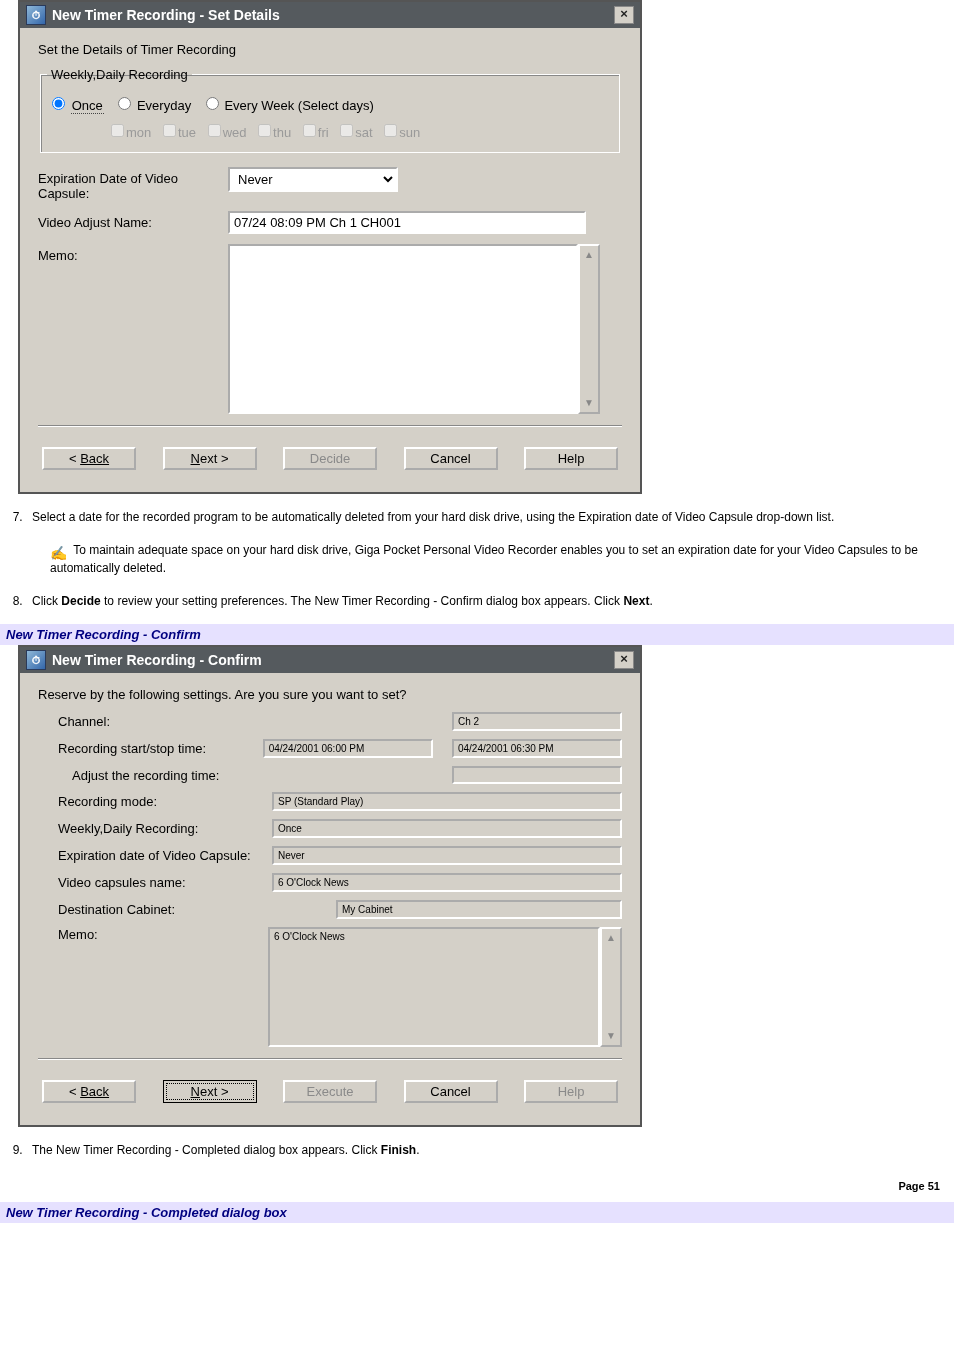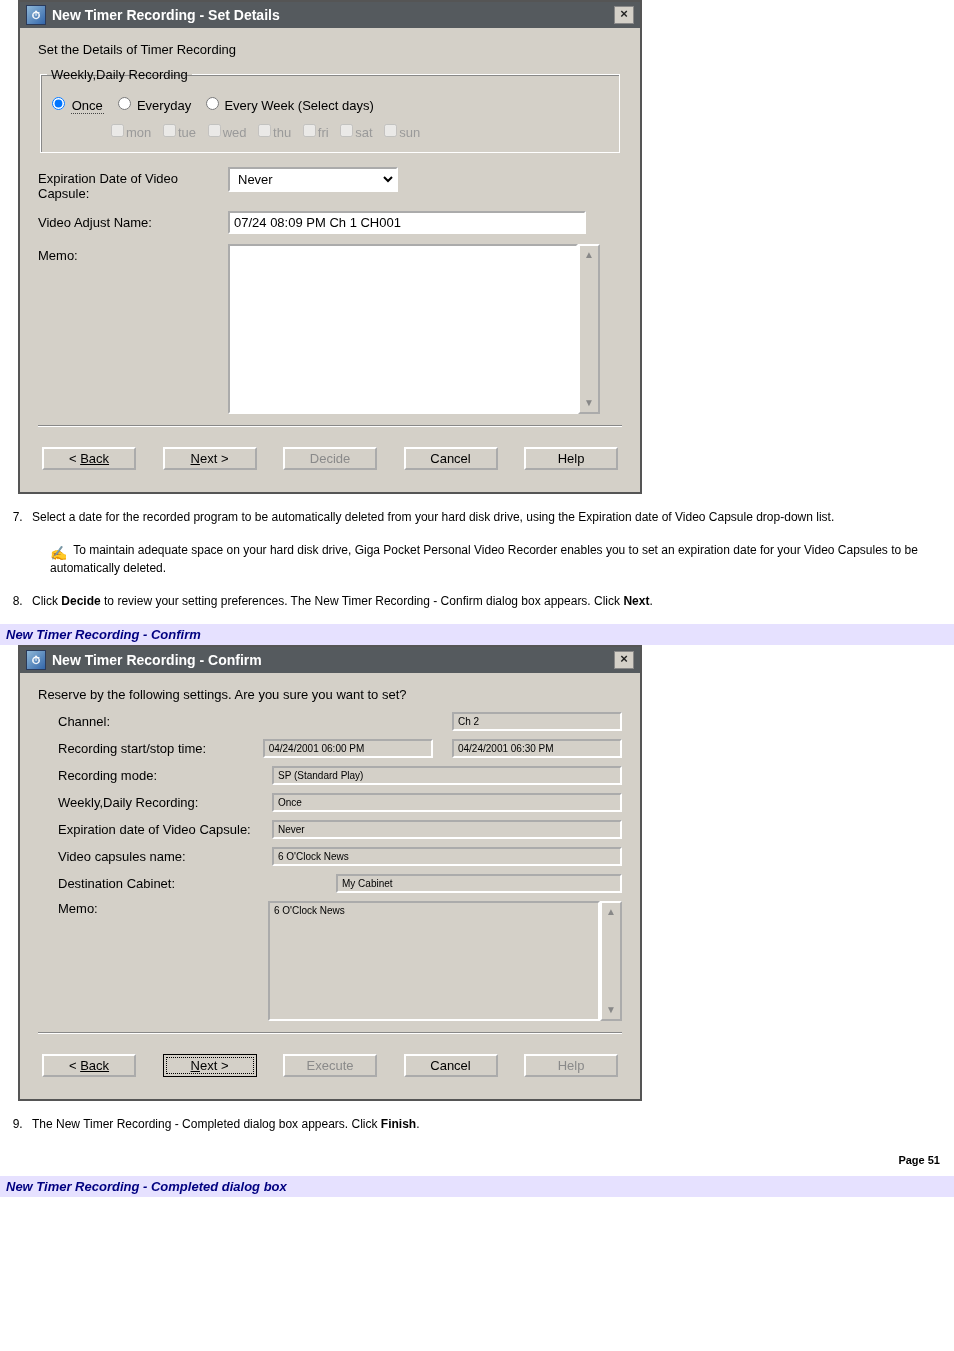--- a/index.html
+++ b/index.html
@@ -294,20 +294,24 @@
       <div class="lbl2">Channel:</div>
       <span class="sunken-ro" style="width:170px;">Ch 2</span>
     </div>
     <div class="val-row">
       <div class="lbl2">Recording start/stop time:</div>
       <span class="sunken-ro" style="width:170px;">04/24/2001 06:00 PM</span>
       <span style="width:10px;"></span>
       <span class="sunken-ro" style="width:170px;">04/24/2001 06:30 PM</span>
     </div>
     <div class="val-row">
+      <div class="lbl2" style="padding-left:14px;">Adjust the recording time:</div>
+      <span class="sunken-ro" style="width:170px; height:18px;"></span>
+    </div>
+    <div class="val-row">
       <div class="lbl2">Recording mode:</div>
       <span class="sunken-ro" style="width:350px;">SP (Standard Play)</span>
     </div>
     <div class="val-row">
       <div class="lbl2">Weekly,Daily Recording:</div>
       <span class="sunken-ro" style="width:350px;">Once</span>
     </div>
     <div class="val-row">
       <div class="lbl2">Expiration date of Video Capsule:</div>
       <span class="sunken-ro" style="width:350px;">Never</span>

